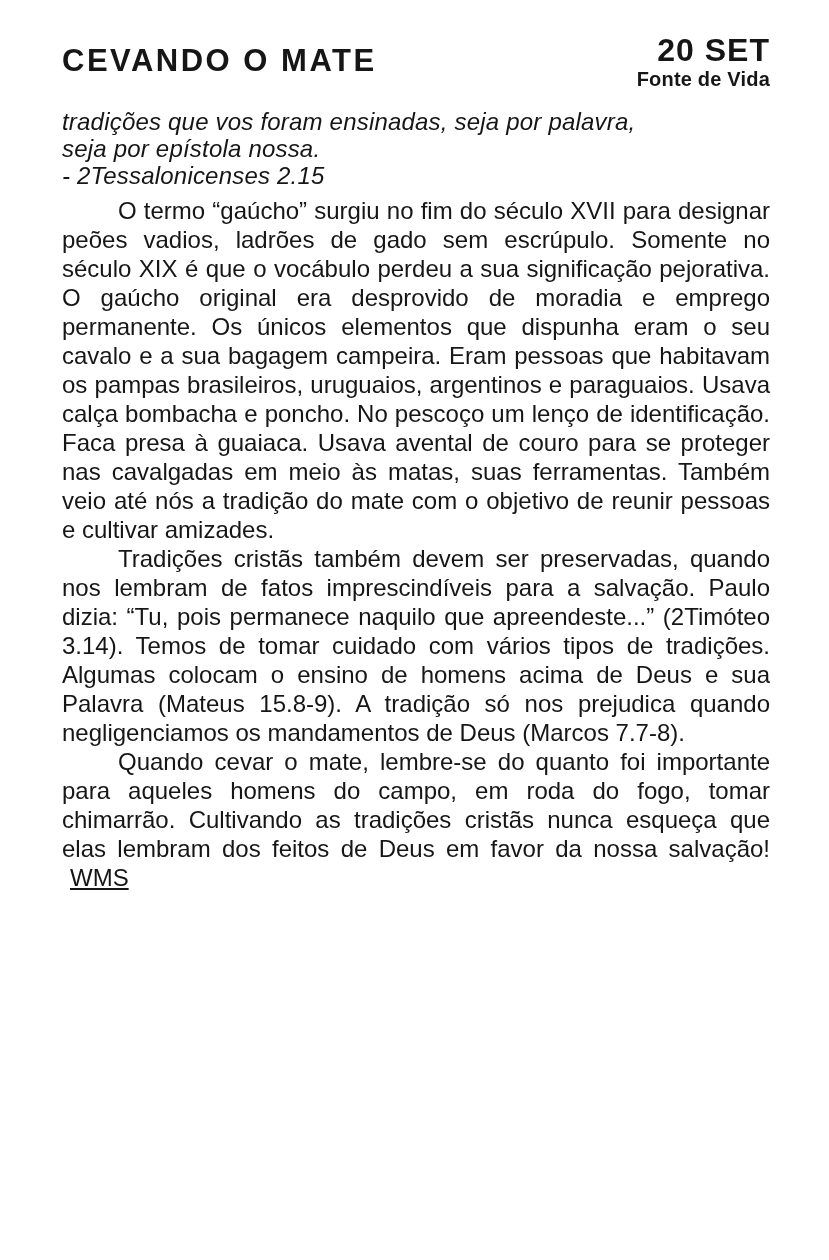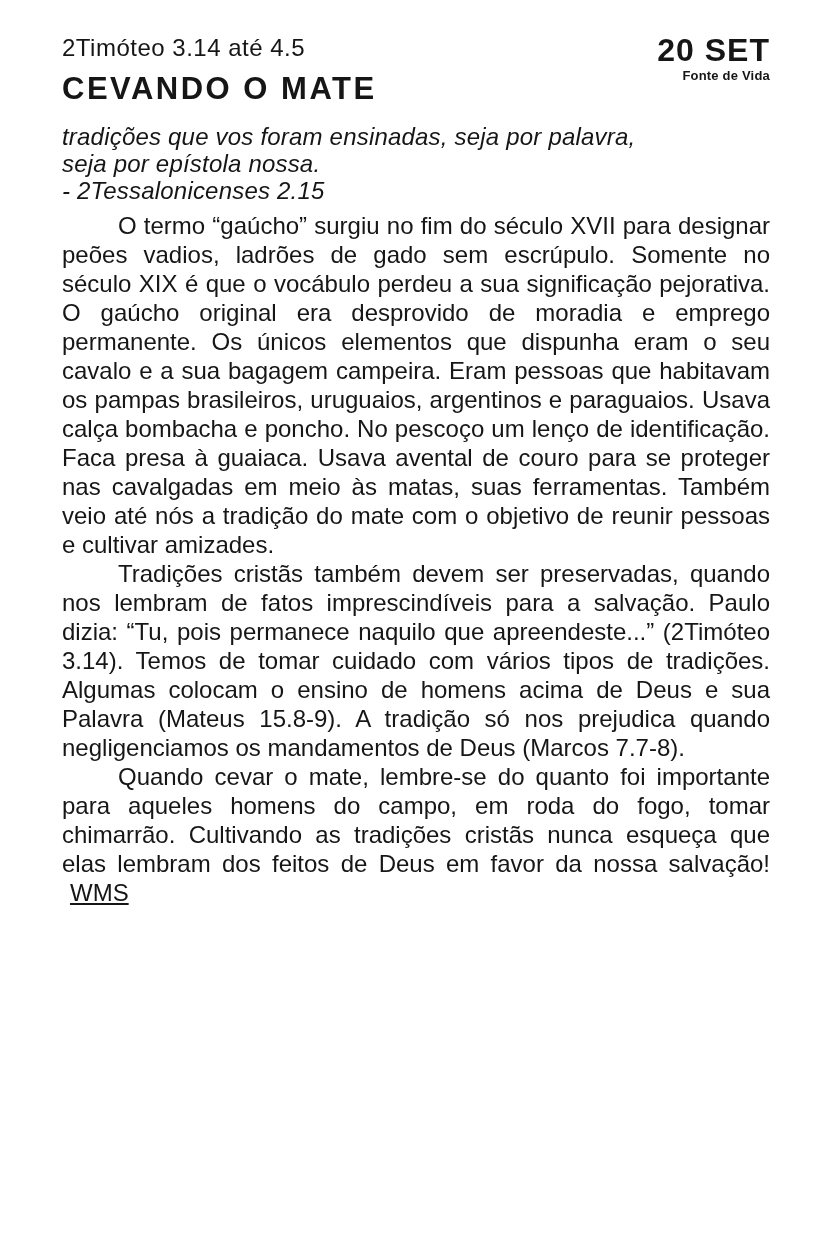--- a/index.html
+++ b/index.html
@@ -40,21 +40,21 @@
     padding-top: 1px;
     flex-shrink: 0;
   }
   .date {
     font-size: 32px;
     font-weight: bold;
     letter-spacing: 1px;
     line-height: 30px;
   }
   .publication {
-    font-size: 13px;
+    font-size: 20px;
     font-weight: bold;
     letter-spacing: 0.2px;
     margin-top: 3px;
   }
   .epigraph {
     margin-top: 17px;
     font-style: italic;
     font-size: 24px;
     line-height: 27px;
     letter-spacing: 0.2px;
@@ -84,21 +84,20 @@
   .footer-line.plan { text-align: left; }
   .label { font-weight: bold; }
 </style>
 </head>
 <body>
 
 <div class="page">
 
   <header class="header">
     <div class="header-left">
-      <div class="reading-ref">2Timóteo 3.14 até 4.5</div>
       <h1 class="title">CEVANDO O MATE</h1>
     </div>
     <div class="header-right">
       <div class="date">20 SET</div>
       <div class="publication">Fonte de Vida</div>
     </div>
   </header>
 
   <section class="epigraph">
     <div class="epigraph-line">tradições que vos foram ensinadas, seja por palavra,</div>

